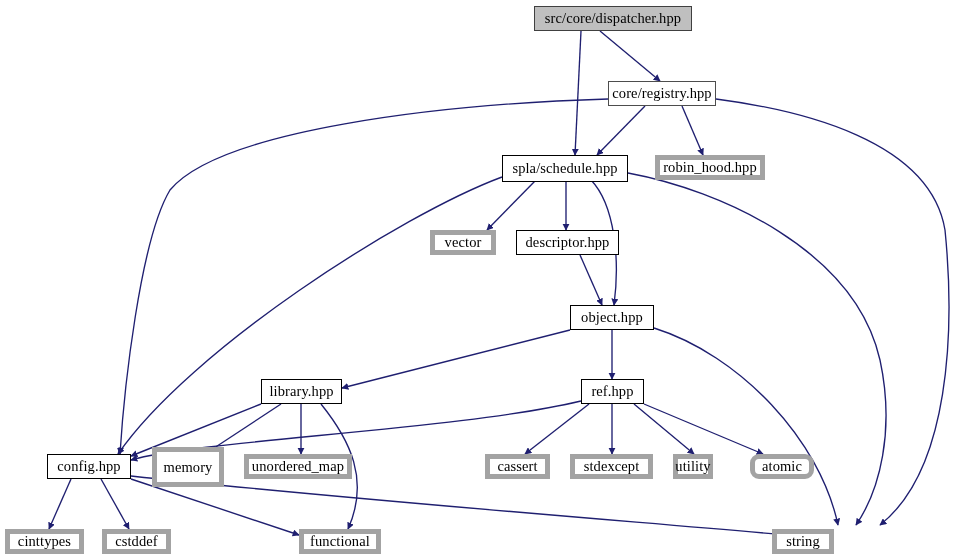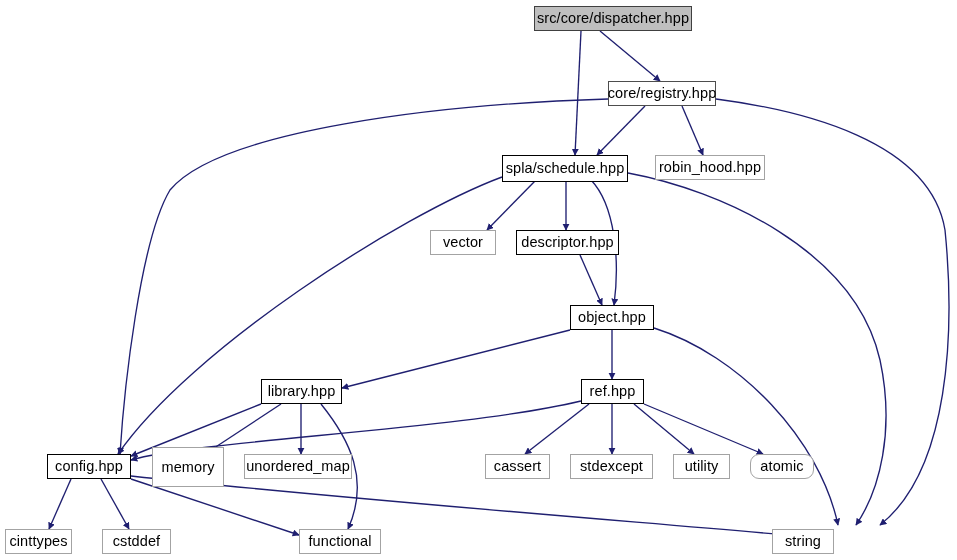--- a/index.html
+++ b/index.html
@@ -5,21 +5,21 @@
   html, body {
     margin: 0;
     padding: 0;
     background: #ffffff;
   }
   #canvas {
     position: relative;
     width: 957px;
     height: 560px;
     background: #ffffff;
-    font-family: Liberation Sans, sans-serif;
+    font-family: Liberation Serif, serif;
     overflow: hidden;
   }
   #edges {
     position: absolute;
     left: 0;
     top: 0;
     width: 957px;
     height: 560px;
   }
   .node {
@@ -30,21 +30,21 @@
     justify-content: center;
     background: #ffffff;
     font-size: 14.5px;
     color: #000000;
     line-height: 1;
     white-space: nowrap;
     letter-spacing: 0.1px;
   }
   
   .node.sys {
-    border: 1px solid #a3a3a3;
+    border: 5px solid #a3a3a3;
   }
   
   .node.proj {
     border: 1.6px solid #000000;
   }
   
   .node.root {
     border: 1.6px solid #404040;
     background: #bfbfbf;
   }
@@ -135,27 +135,27 @@
       </div>
       <div class="node sys" style="left: 244px; top: 454px; width: 108px; height: 25px;">
         <span class="node-label">unordered_map</span>
       </div>
       <div class="node sys" style="left: 485px; top: 454px; width: 65px; height: 25px;">
         <span class="node-label">cassert</span>
       </div>
       <div class="node sys" style="left: 570px; top: 454px; width: 83px; height: 25px;">
         <span class="node-label">stdexcept</span>
       </div>
-      <div class="node sys" style="left: 673px; top: 454px; width: 57px; height: 25px;">
+      <div class="node sys" style="left: 673px; top: 454px; width: 40px; height: 25px;">
         <span class="node-label">utility</span>
       </div>
       <div class="node sys" style="left: 750px; top: 454px; width: 64px; height: 25px; border-radius: 9px;">
         <span class="node-label">atomic</span>
       </div>
-      <div class="node sys" style="left: 5px; top: 529px; width: 67px; height: 25px;">
+      <div class="node sys" style="left: 5px; top: 529px; width: 79px; height: 25px;">
         <span class="node-label">cinttypes</span>
       </div>
       <div class="node sys" style="left: 102px; top: 529px; width: 69px; height: 25px;">
         <span class="node-label">cstddef</span>
       </div>
       <div class="node sys" style="left: 299px; top: 529px; width: 82px; height: 25px;">
         <span class="node-label">functional</span>
       </div>
       <div class="node sys" style="left: 772px; top: 529px; width: 62px; height: 25px;">
         <span class="node-label">string</span>

